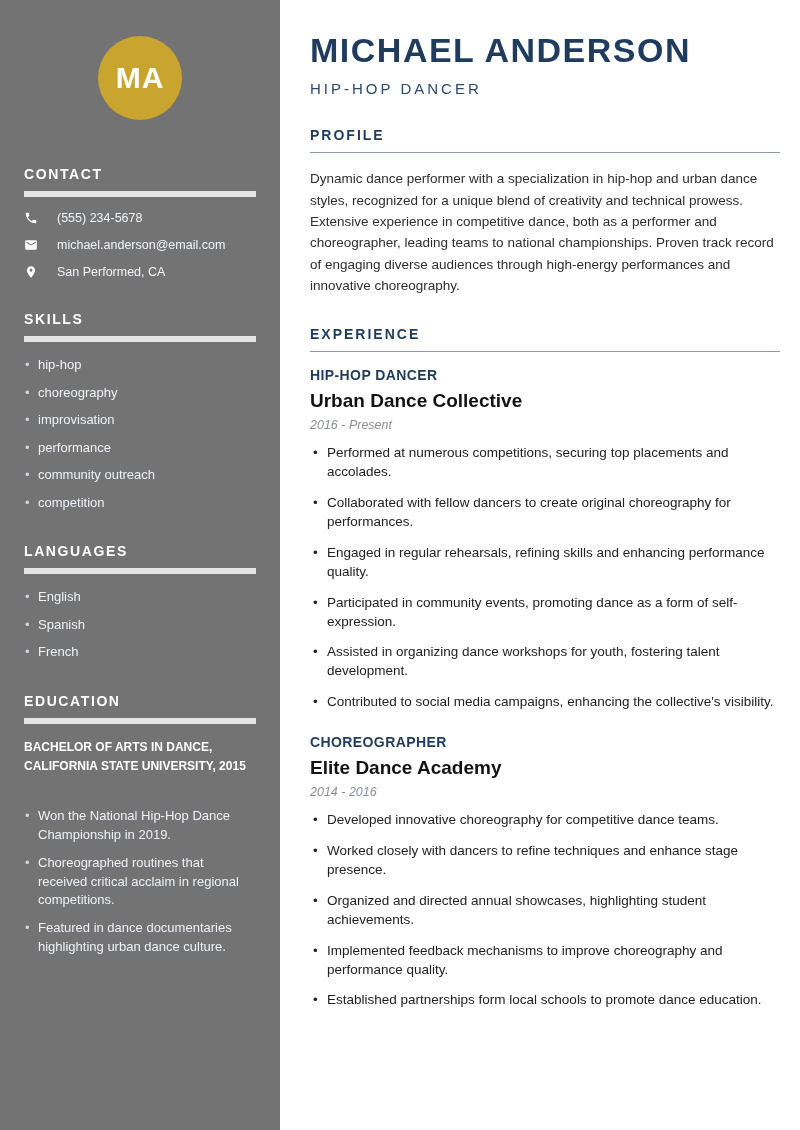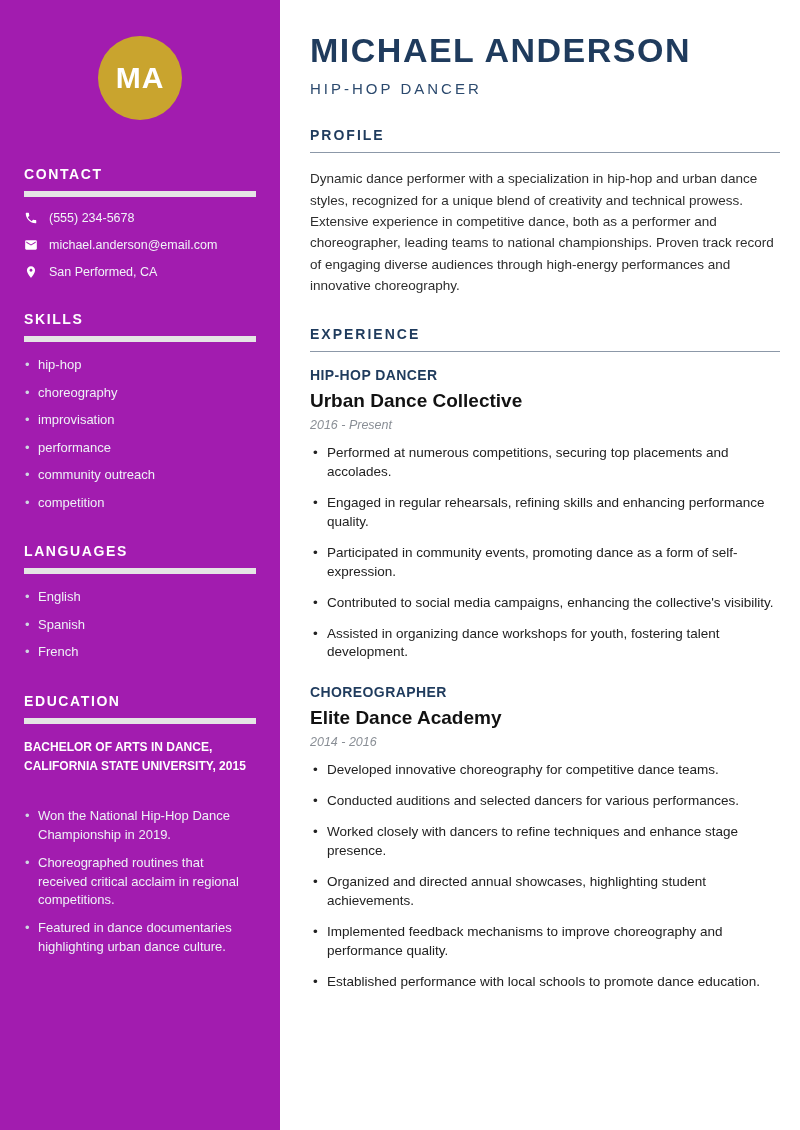--- a/index.html
+++ b/index.html
@@ -9,39 +9,39 @@
   .page {
     width: 800px; height: 1130px;
     display: flex;
     background: #ffffff;
     overflow: hidden;
   }
 
   
   .sidebar {
     width: 280px; flex-shrink: 0;
-    background: #a21caf;
+    background: #737373;
     color: #ffffff;
     padding: 36px 24px 24px 24px;
   }
   .avatar-wrap { display: flex; justify-content: center; margin-bottom: 46px; }
   .avatar {
     width: 84px; height: 84px; border-radius: 50%;
     background: #c9a42e; color: #ffffff;
     display: flex; align-items: center; justify-content: center;
     font-size: 30px; font-weight: bold; letter-spacing: 1px;
   }
   .side-section { margin-bottom: 32px; }
   .side-title {
     font-size: 14px; font-weight: bold; letter-spacing: 1.6px;
     color: #ffffff; padding-bottom: 9px;
     border-bottom: 6px solid #e5e5e5; margin-bottom: 14px;
   }
   .contact-item {
-    display: flex; align-items: center; gap: 11px;
+    display: flex; align-items: center; gap: 19px;
     margin-bottom: 13px; font-size: 12.5px; color: #f1f4f8;
   }
   .cicon { width: 14px; height: 14px; flex-shrink: 0; }
   .cicon svg { width: 14px; height: 14px; fill: #ffffff; display: block; }
   .side-list { list-style: none; }
   .side-list li {
     position: relative; padding-left: 14px; margin-bottom: 10px;
     font-size: 13px; color: #eef1f6; line-height: 1.35;
   }
   .side-list li::before { content: "\2022"; position: absolute; left: 1px; color: #cfd6e0; }
@@ -168,35 +168,35 @@
 
     <h2 class="main-section-title">EXPERIENCE</h2>
     <hr class="rule">
 
     <div class="job">
       <div class="job-role">HIP-HOP DANCER</div>
       <div class="job-company">Urban Dance Collective</div>
       <div class="job-dates">2016 - Present</div>
       <ul class="job-bullets">
         <li>Performed at numerous competitions, securing top placements and accolades.</li>
+        <li>Collaborated with fellow dancers to create original choreography for performances.</li>
         <li>Engaged in regular rehearsals, refining skills and enhancing performance quality.</li>
         <li>Participated in community events, promoting dance as a form of self-expression.</li>
+        <li>Assisted in organizing dance workshops for youth, fostering talent development.</li>
         <li>Contributed to social media campaigns, enhancing the collective's visibility.</li>
-        <li>Assisted in organizing dance workshops for youth, fostering talent development.</li>
       </ul>
     </div>
 
     <div class="job">
       <div class="job-role">CHOREOGRAPHER</div>
       <div class="job-company">Elite Dance Academy</div>
       <div class="job-dates">2014 - 2016</div>
       <ul class="job-bullets">
         <li>Developed innovative choreography for competitive dance teams.</li>
-        <li>Conducted auditions and selected dancers for various performances.</li>
         <li>Worked closely with dancers to refine techniques and enhance stage presence.</li>
         <li>Organized and directed annual showcases, highlighting student achievements.</li>
         <li>Implemented feedback mechanisms to improve choreography and performance quality.</li>
-        <li>Established performance with local schools to promote dance education.</li>
+        <li>Established partnerships form local schools to promote dance education.</li>
       </ul>
     </div>
 
   </main>
 </div>
 
 </body></html>

